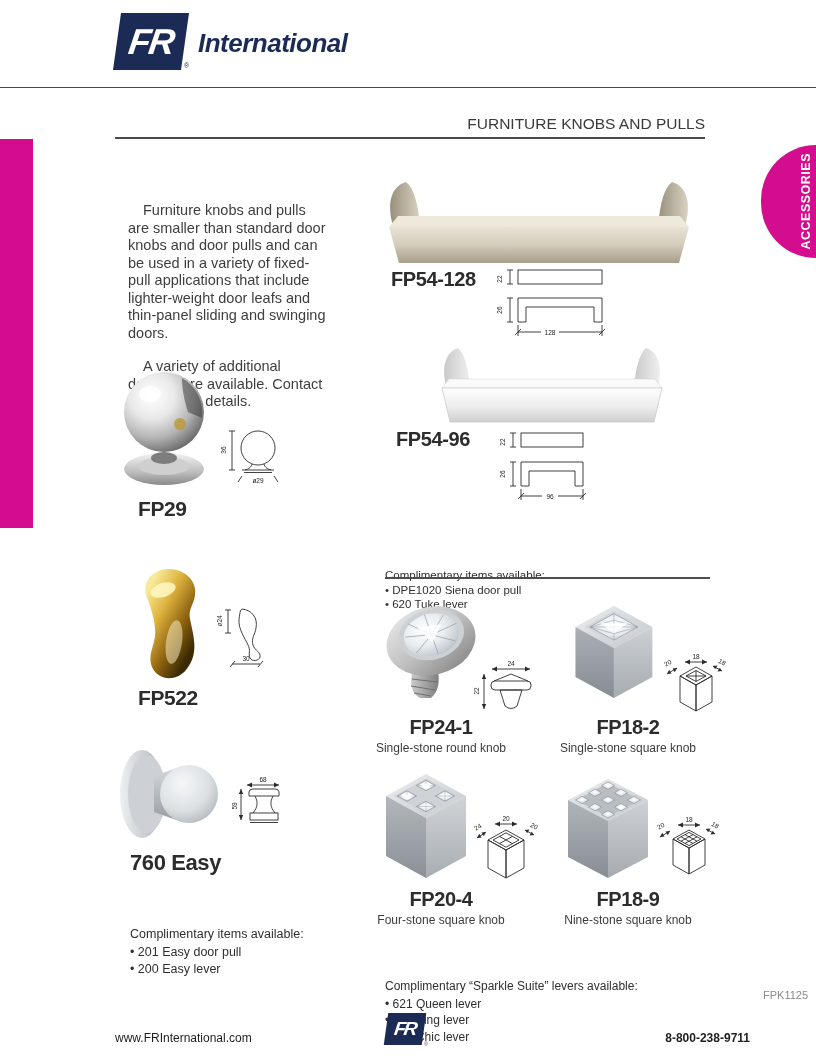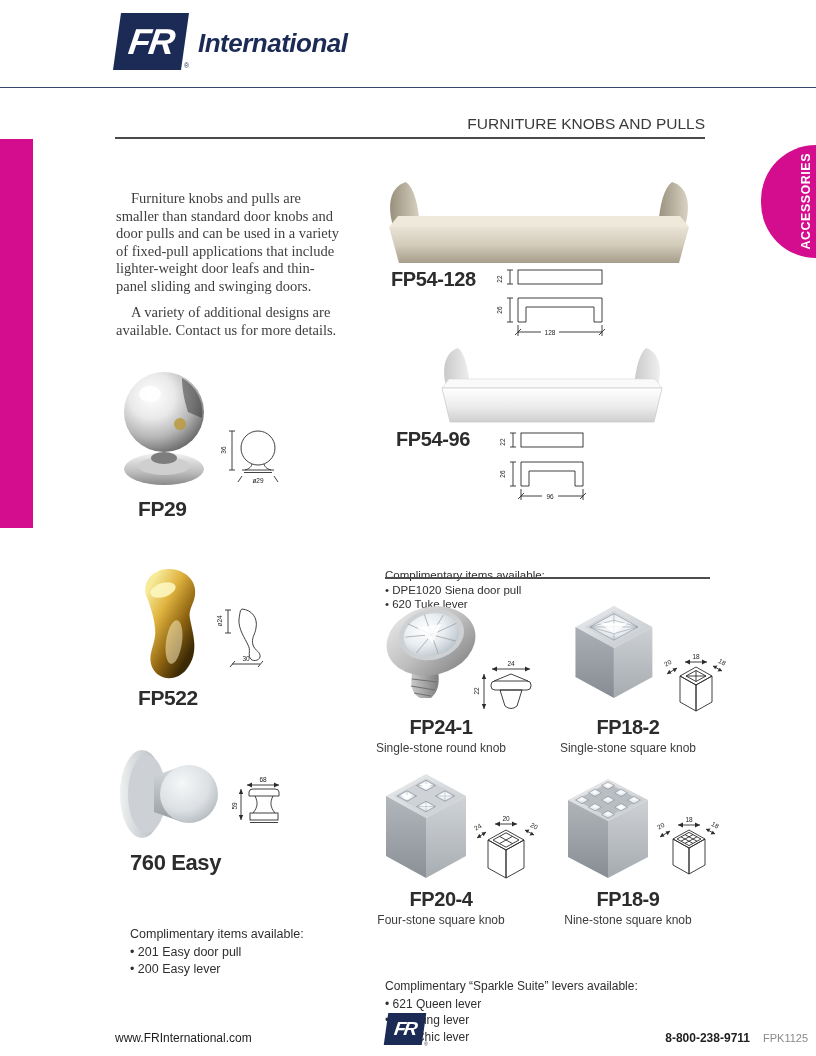--- a/index.html
+++ b/index.html
@@ -12,21 +12,21 @@
   .comp .hd{margin-bottom:1px;}
   .comp div{white-space:nowrap;}
   .dim{overflow:visible;}
   .dim line,.dim path,.dim rect,.dim polygon,.dim circle{stroke:#2b2b2b;stroke-width:0.9;fill:none;}
   .dim .arr{fill:#2b2b2b;stroke:none;}
   .dim text{fill:#222;font-size:6.5px;font-family:"Liberation Sans",sans-serif;stroke:none;}
   .logo-box{background:#1b2b56;transform:skewX(-8deg);display:flex;align-items:center;justify-content:center;}
   .fr-txt{color:#ffffff;font-style:italic;font-weight:bold;transform:skewX(0deg);letter-spacing:-2px;}
   .vertical-label{writing-mode:vertical-rl;transform:rotate(180deg);color:#fff;font-weight:bold;
                   font-size:12.5px;letter-spacing:0.5px;}
-  p{margin:4px;font-family:Liberation Serif, serif;}
+  p{margin:16px;}
 </style>
 </head>
 <body>
 
 <div id="page">
 
   <div class="abs logo-box" style="left:117px;top:13px;width:68px;height:57px;">
     <span class="fr-txt" style="font-size:36px;">FR</span>
   </div>
   <div class="abs" style="left:184px;top:62px;font-size:7px;color:#1b2b56;">®</div>
@@ -475,15 +475,15 @@
       </div>
     </div>
   </div>
 
   <div class="abs" style="left:115px;top:1031px;font-size:12px;font-weight:normal;color:#1e1e1e;">www.FRInternational.com</div>
   <div class="abs logo-box" style="left:386px;top:1013px;width:38px;height:32px;">
     <span class="fr-txt" style="font-size:19px;">FR</span>
   </div>
   <div class="abs" style="left:424px;top:1041px;font-size:5px;color:#444;">®</div>
   <div class="abs" style="left:630px;top:1031px;width:120px;text-align:right;font-size:12px;font-weight:bold;color:#1e1e1e;">8-800-238-9711</div>
-  <div class="abs" style="left:763px;top:1032px;font-size:11px;color:#8a8a8a;">FPK1125</div>
+  <div class="abs" style="left:763px;top:989px;font-size:11px;color:#8a8a8a;">FPK1125</div>
 
 </div>
 
 </body></html>

